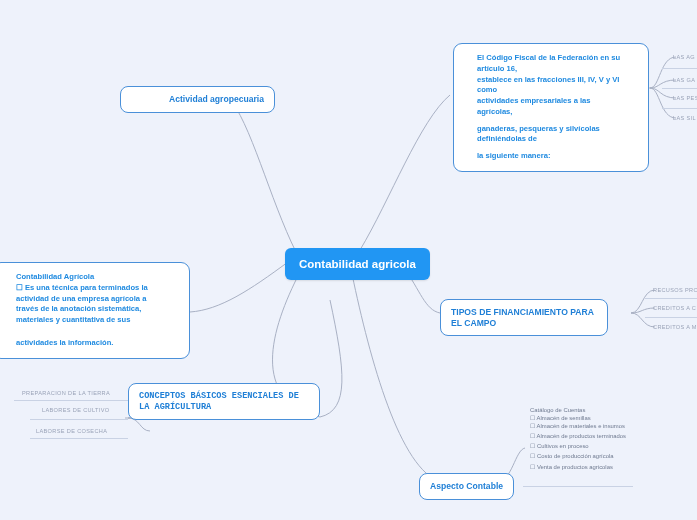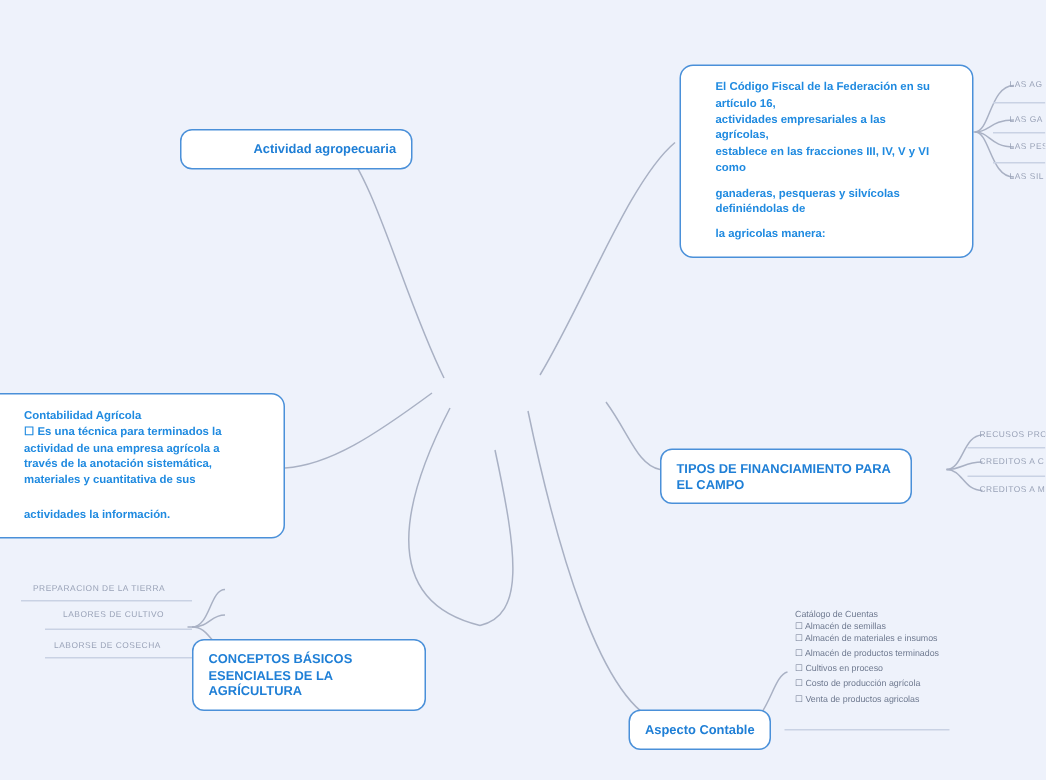--- a/index.html
+++ b/index.html
@@ -121,33 +121,36 @@
       <path d="M128,418 C140,418 140,410 150,410"></path>
       <path d="M128,418 C140,418 140,431 150,431"></path>
       <path d="M128,418 L125,418"></path>
 
       <path d="M320,417 C350,410 345,370 330,300"></path>
 
       <path d="M497,482 C512,482 515,450 525,448"></path>
     </g>
   </svg>
 
+  <div class="node root" style="left:285px; top:248px;">
+    <span>Contabilidad agricola</span>
+  </div>
 
   <div class="node pill nowrap" style="left:120px; top:86px;padding-left:48px;">
     <span>Actividad agropecuaria</span>
   </div>
 
   <div class="node textbox" style="left:453px; top:43px; width:196px;">
     <span class="ln">El Código Fiscal de la Federación en su artículo 16,</span>
+    <span class="ln">establece en las fracciones III, IV, V y VI como</span>
     <span class="ln">actividades empresariales a las agrícolas,</span>
-    <span class="ln">establece en las fracciones III, IV, V y VI como</span>
     <span class="blank"></span>
     <span class="ln">ganaderas, pesqueras y silvícolas definiéndolas de</span>
     <span class="blank"></span>
-    <span class="ln">la agricolas manera:</span>
+    <span class="ln">la siguiente manera:</span>
   </div>
 
   <div class="faint" style="left:673px; top:54px;">
     <span>LAS AG</span>
   </div>
   <div class="faint" style="left:673px; top:77px;">
     <span>LAS GA</span>
   </div>
   <div class="faint" style="left:673px; top:95px;">
     <span>LAS PES</span>
@@ -178,21 +181,21 @@
   </div>
   <div class="faint" style="left:653px; top:305px;">
     <span>CREDITOS A C</span>
   </div>
   <div class="faint" style="left:653px; top:324px;">
     <span>CREDITOS A M</span>
   </div>
   <div class="hr-line" style="left:645px; top:298px; width:52px;"></div>
   <div class="hr-line" style="left:645px; top:317px; width:52px;"></div>
 
-  <div class="node pill" style="left:128px; top:426px; width:156px;">
+  <div class="node pill" style="left:128px; top:383px; width:192px;font-family:Liberation Mono, monospace;">
     <span>CONCEPTOS BÁSICOS ESENCIALES DE LA AGRÍCULTURA</span>
   </div>
 
   <div class="faint" style="left:22px; top:390px;">
     <span>PREPARACION DE LA TIERRA</span>
   </div>
   <div class="faint" style="left:42px; top:407px;">
     <span>LABORES DE CULTIVO</span>
   </div>
   <div class="faint" style="left:36px; top:428px;">

